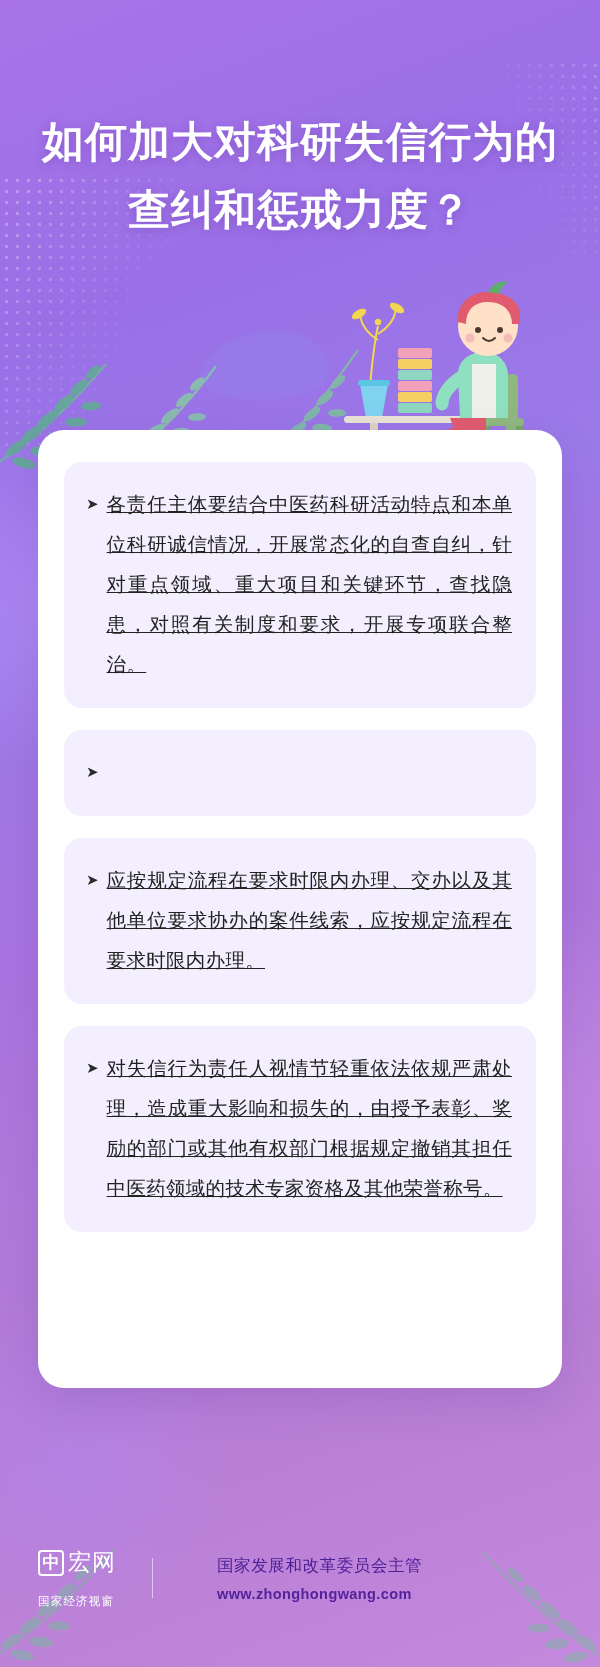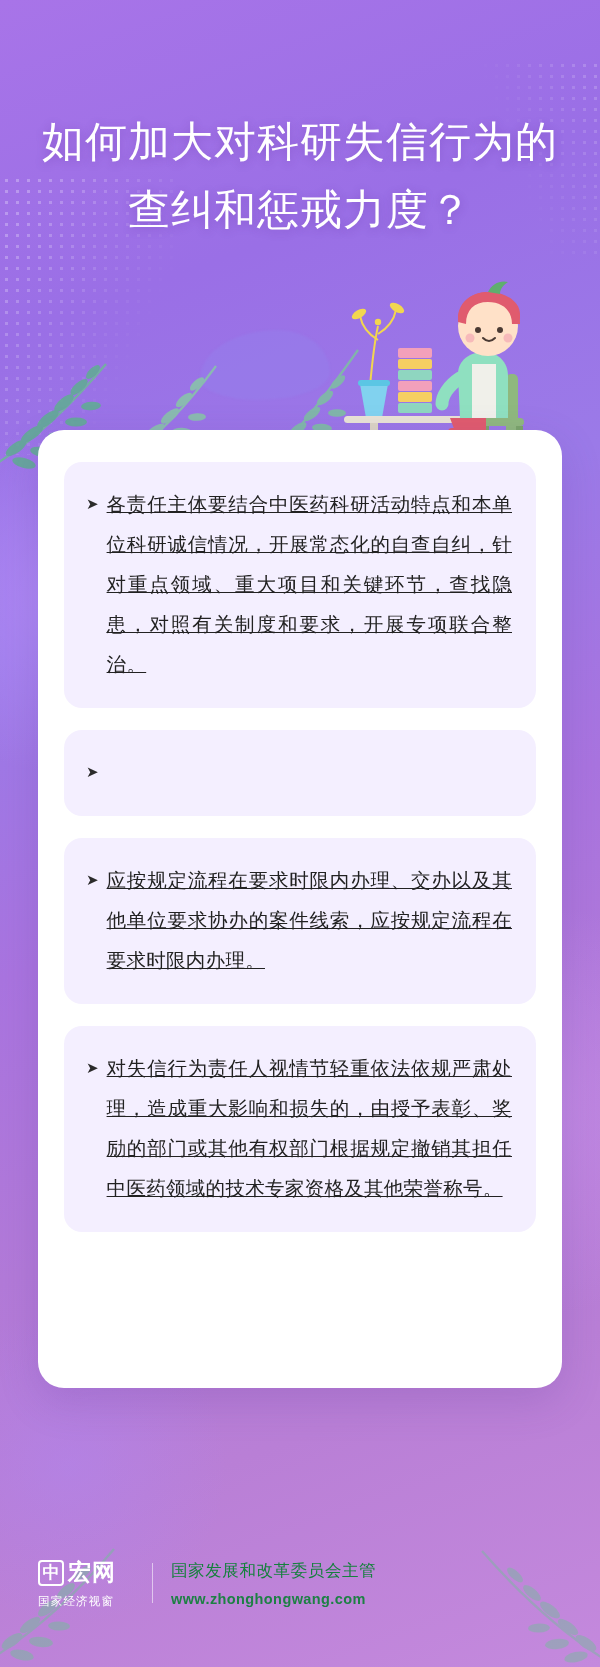--- a/index.html
+++ b/index.html
@@ -63,21 +63,21 @@
   
   .leaf { position: absolute; }
 
   
   .headline {
     position: absolute;
     top: 108px; left: 0; right: 0;
     text-align: center;
     color: #ffffff;
     font-size: 42px;
-    font-weight: normal;
+    font-weight: bold;
     line-height: 1.62;
     letter-spacing: 1px;
     text-shadow: 0 2px 10px rgba(90,40,150,.30);
     padding: 0 22px;
   }
 
   
   .illustration { position: absolute; left: 330px; top: 278px; width: 220px; height: 190px; }
 
   
@@ -140,35 +140,35 @@
     color: #ffffff;
     font-size: 17px;
     font-weight: bold;
     line-height: 22px;
     text-align: center;
     margin-right: 4px;
   }
   .logo-text {
     color: #ffffff;
     font-size: 23px;
-    font-weight: bold;
+    font-weight: normal;
     letter-spacing: 1px;
   }
   .logo-sub {
     color: #ffffff;
     font-size: 11.5px;
     letter-spacing: 1.2px;
-    margin-top: 6px;
+    margin-top: 16px;
   }
   .footer-divider {
     width: 1px; height: 40px;
     background: rgba(255,255,255,.55);
     margin-right: 18px;
   }
-  .footer-lines { color: #15803d; }
+  .footer-lines { color: #4c1d95; margin-left: 46px; }
   .footer-org { font-size: 16.5px; letter-spacing: .6px; }
   .footer-url { font-size: 14.5px; letter-spacing: .4px; margin-top: 9px; opacity: .95; font-weight: bold; }
 </style>
 </head>
 <body>
 
 <div class="bg-layer">
   <div class="glow-a"></div>
   <div class="glow-b"></div>
   <div class="glow-c"></div>

